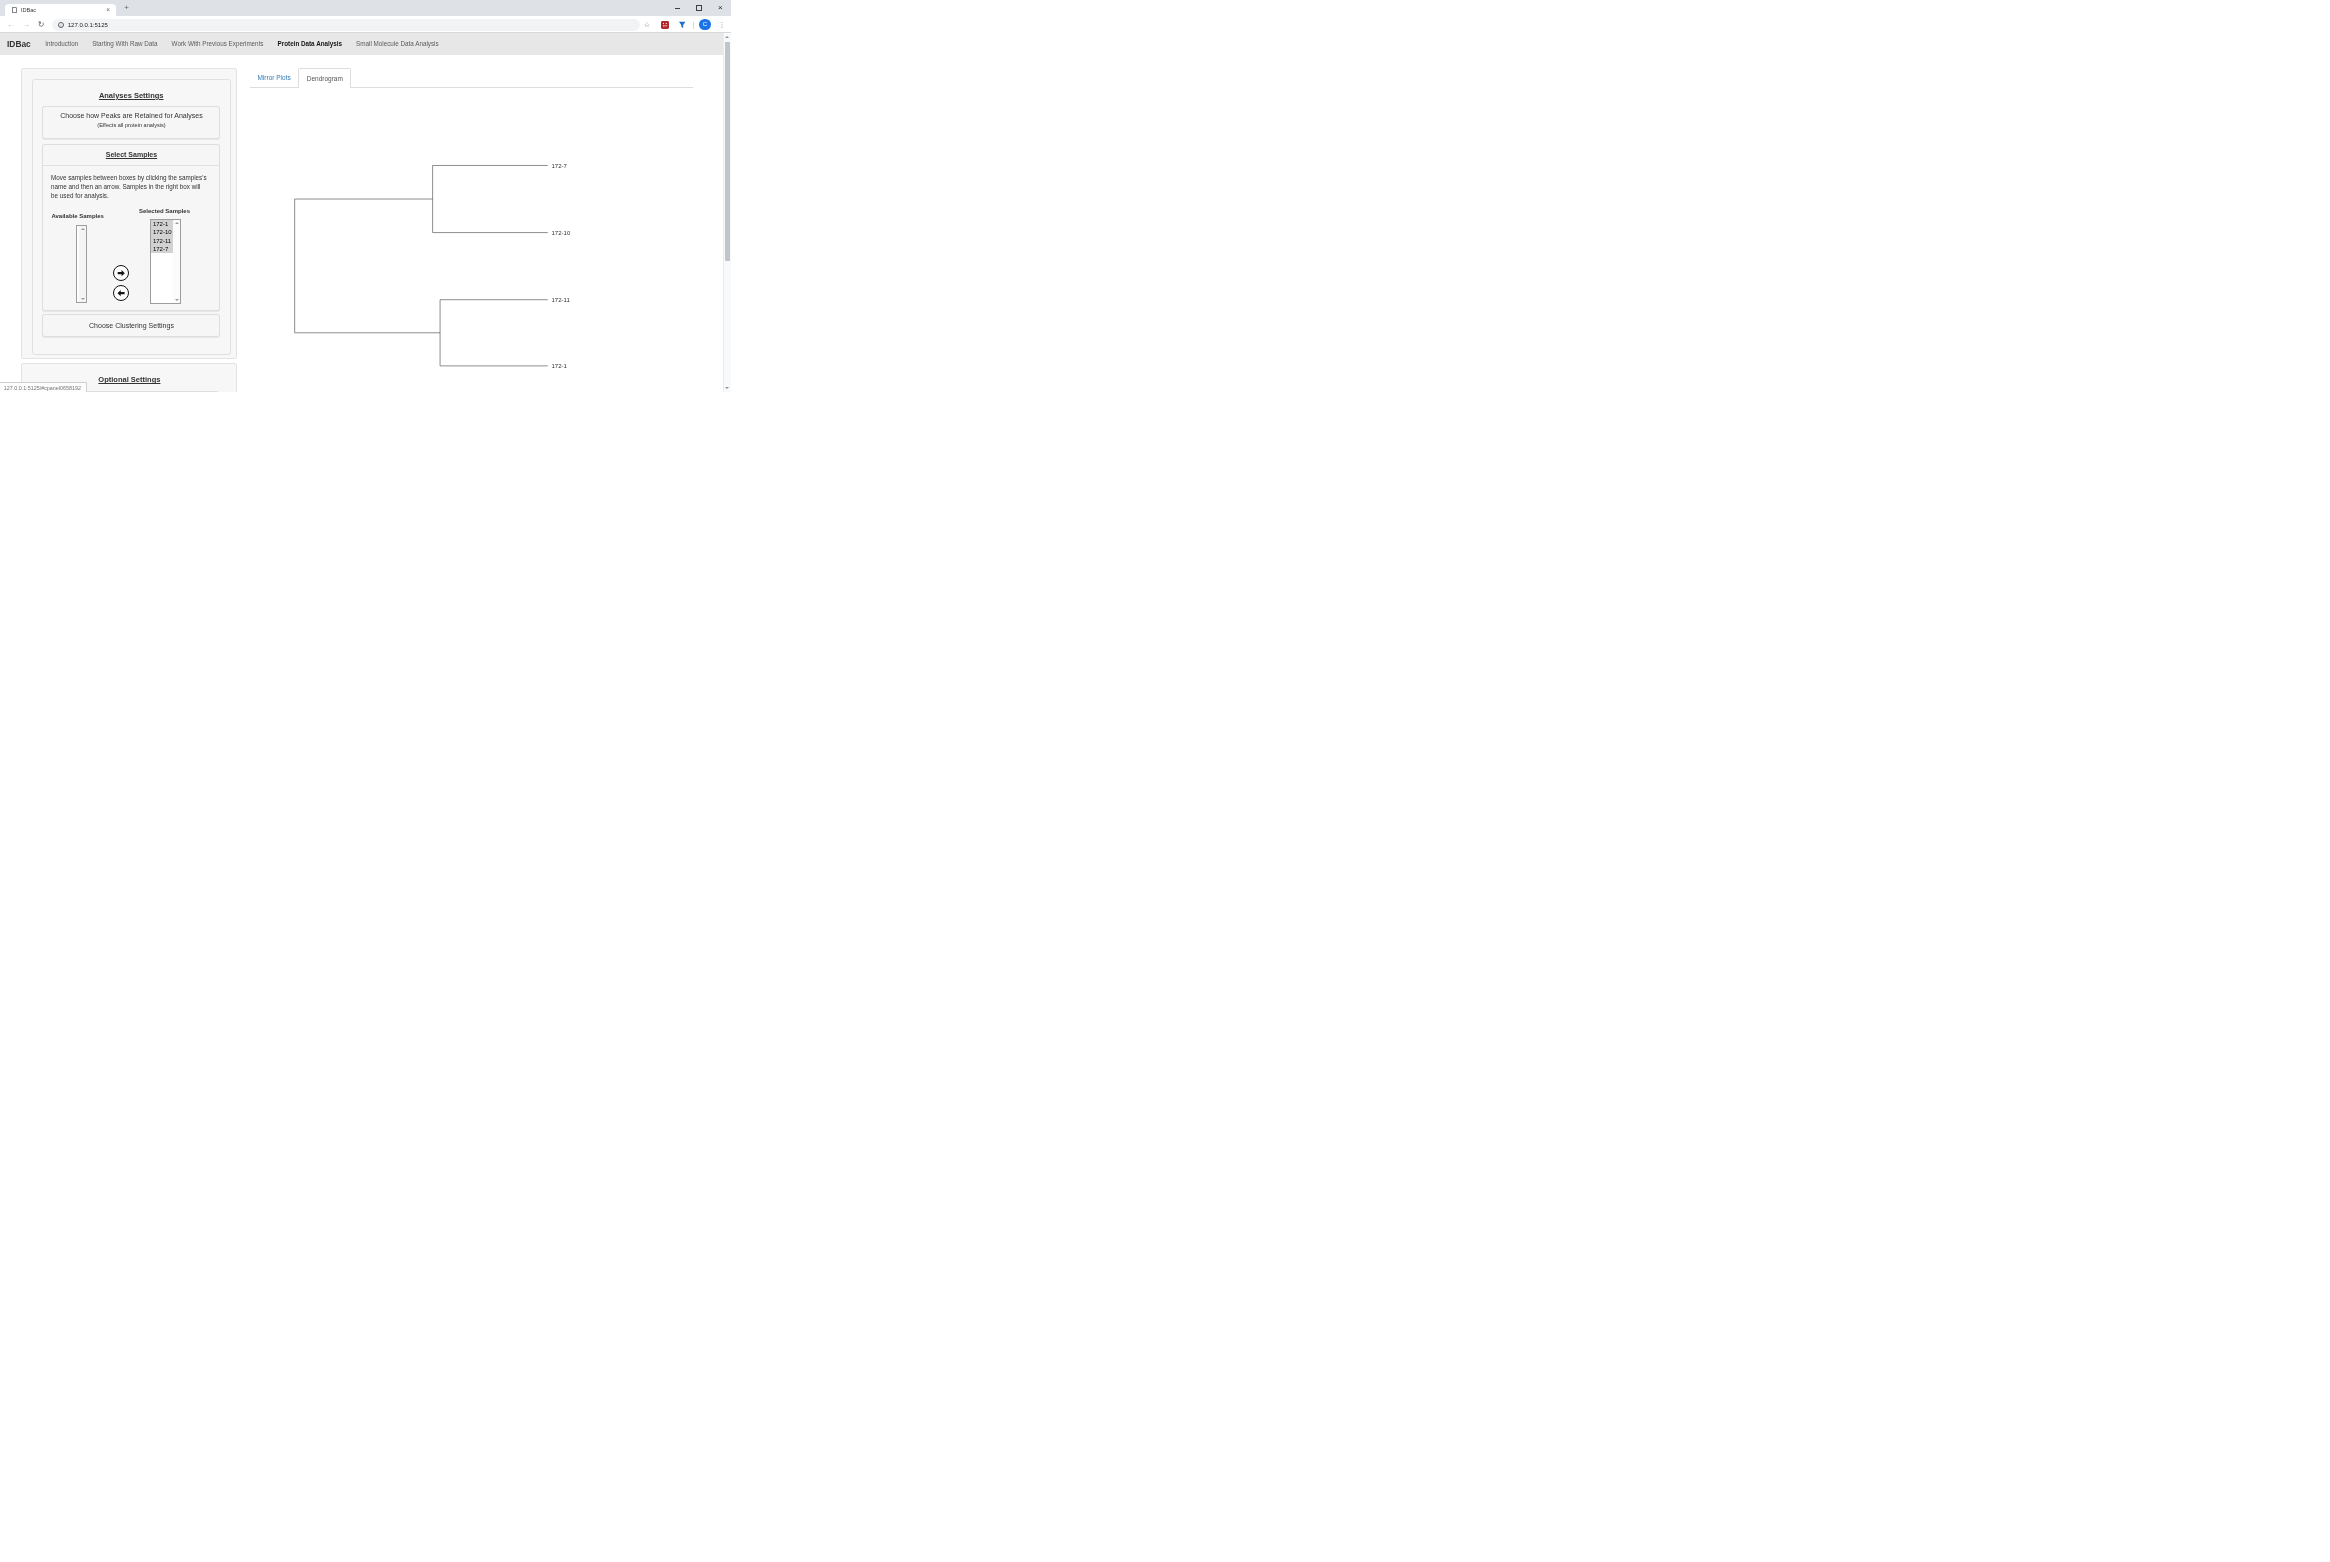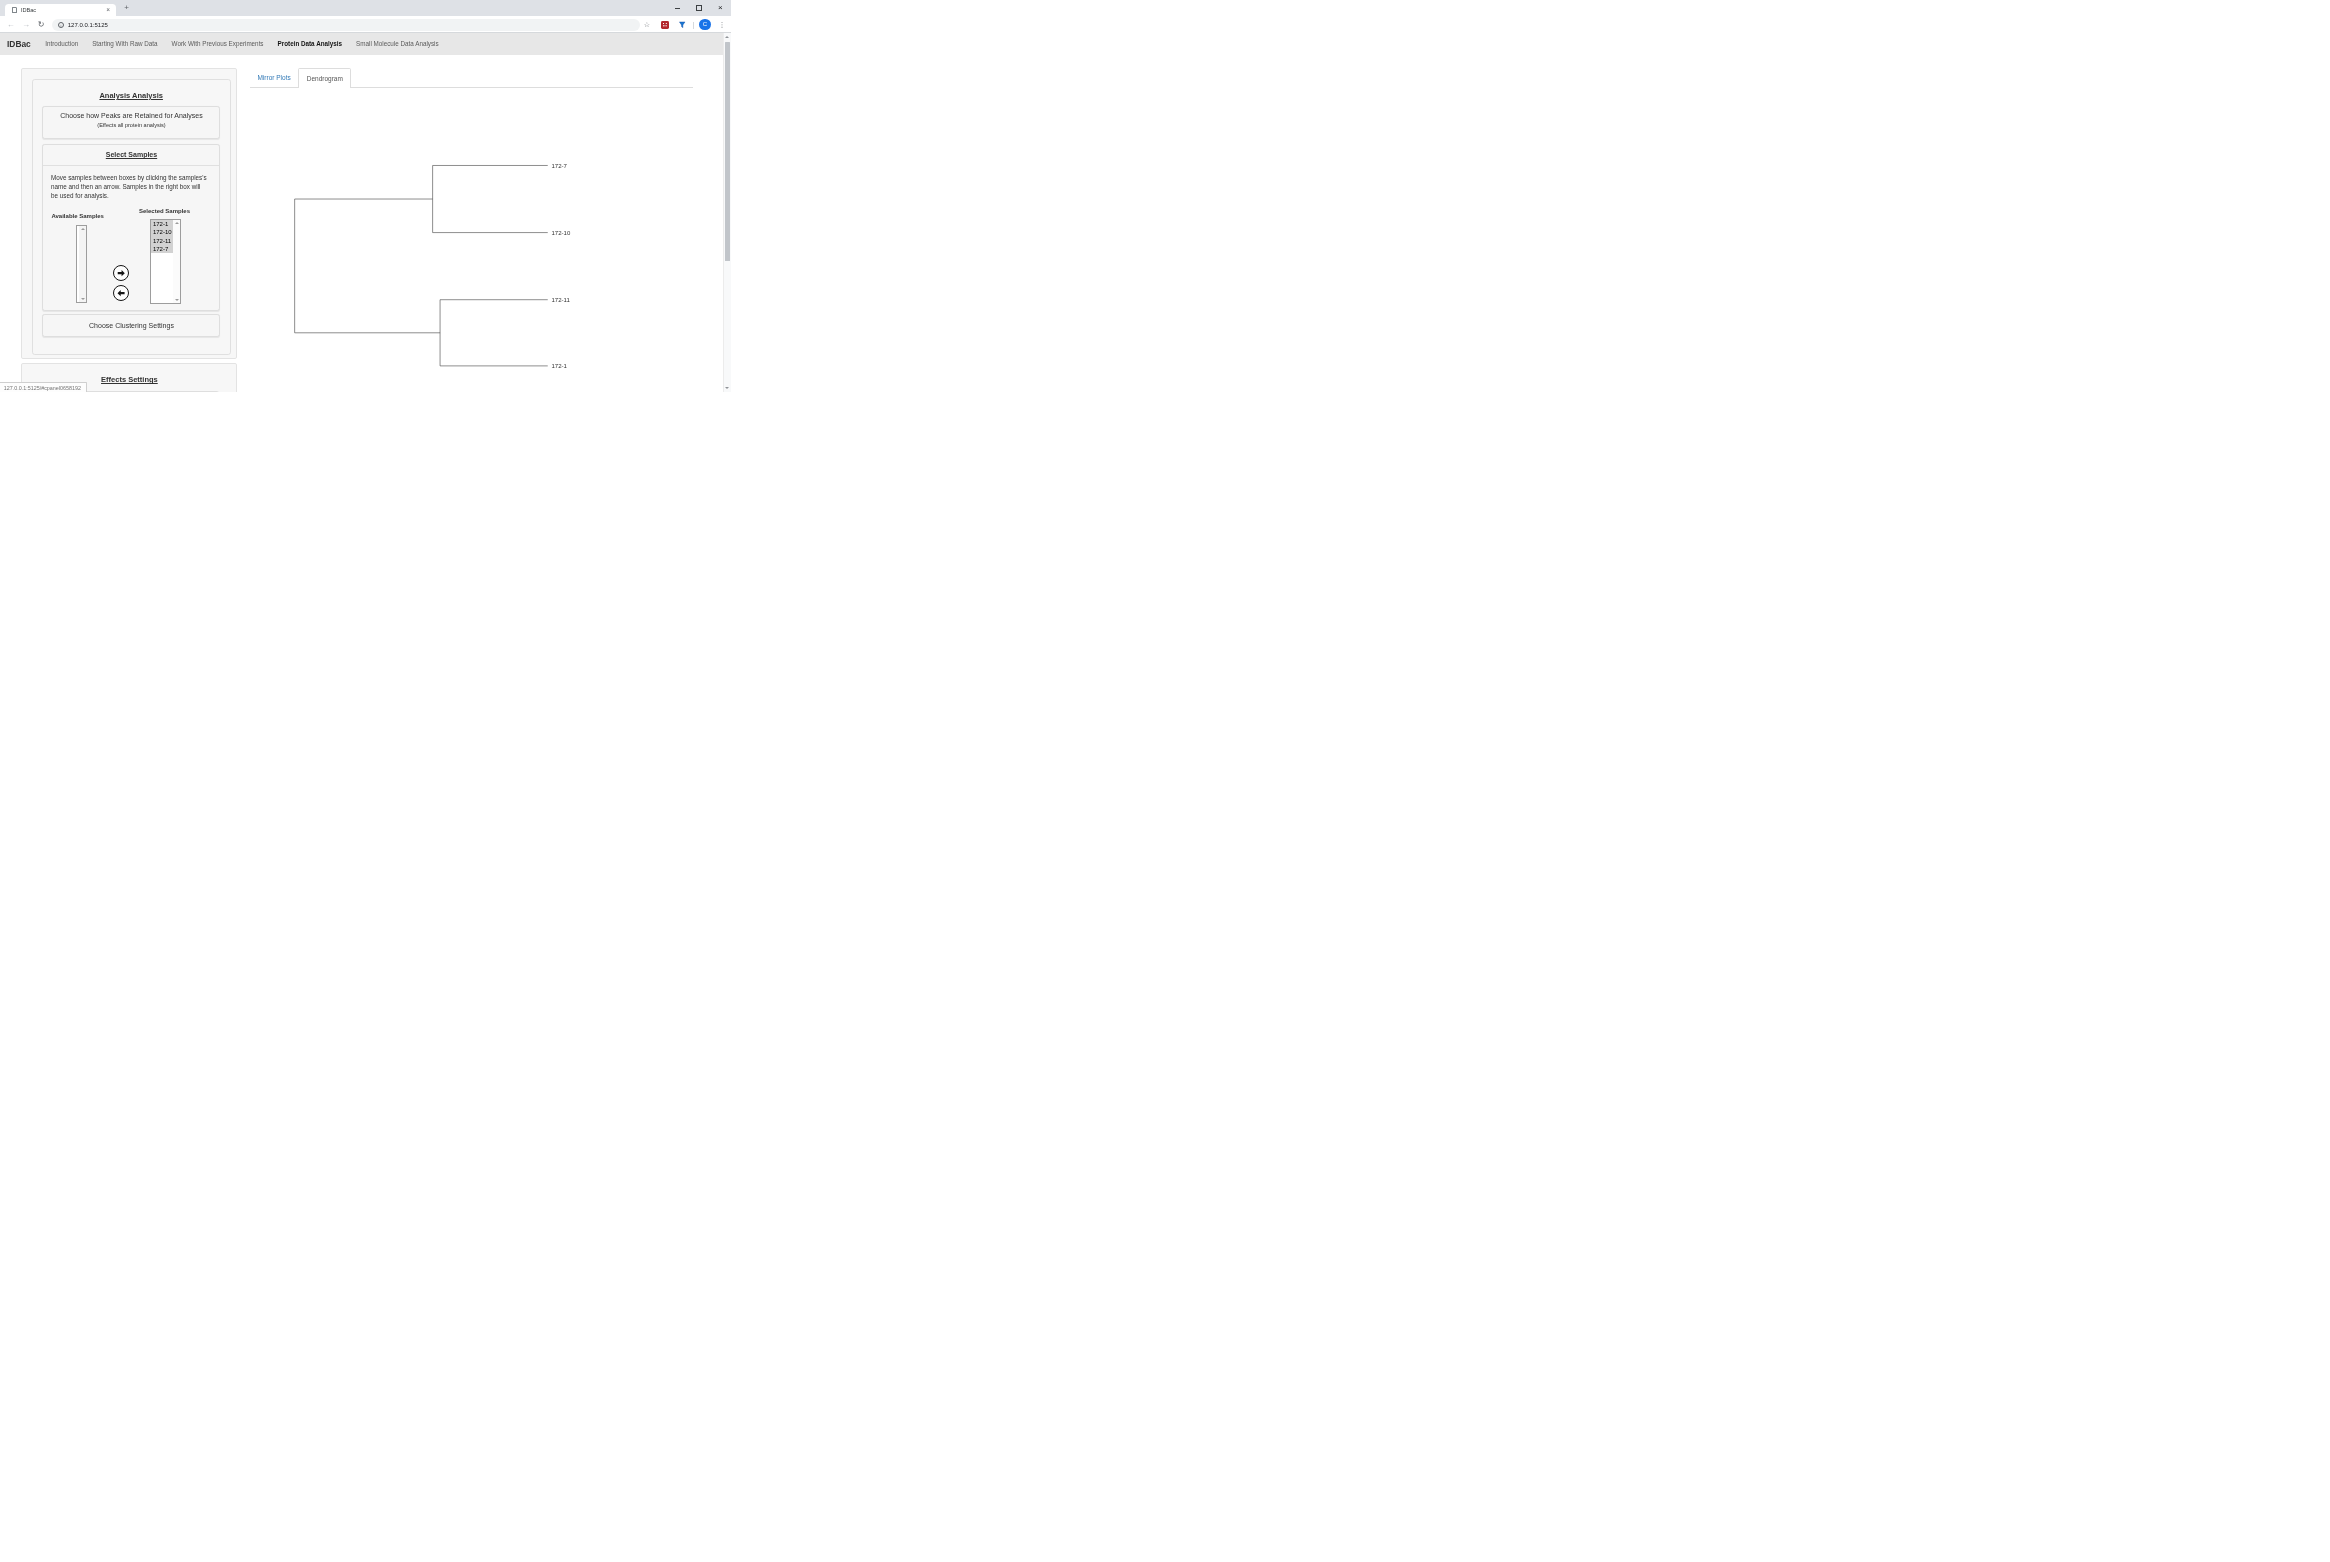--- a/index.html
+++ b/index.html
@@ -163,21 +163,21 @@
   <span class="brand">IDBac</span>
   <span class="nav-item">Introduction</span>
   <span class="nav-item">Starting With Raw Data</span>
   <span class="nav-item">Work With Previous Experiments</span>
   <span class="nav-item active">Protein Data Analysis</span>
   <span class="nav-item">Small Molecule Data Analysis</span>
 </div>
 
 <div class="well" id="well-analysis">
   <div id="panel-analysis">
-    <div class="panel-heading" id="analysis-title">Analysis Analysis</div>
+    <div class="panel-heading" id="analysis-title">Analyses Settings</div>
 
     <div class="subpanel" id="peaks-panel">
       <div id="peaks-title">Choose how Peaks are Retained for Analyses</div>
       <div id="peaks-sub">(Effects all protein analysis)</div>
     </div>
 
     <div class="subpanel" id="select-panel">
       <div id="select-header">
         <span id="select-title">Select Samples</span>
       </div>
@@ -218,21 +218,21 @@
       </div>
     </div>
 
     <div class="subpanel" id="clustering-panel">
       <div id="clustering-title">Choose Clustering Settings</div>
     </div>
   </div>
 </div>
 
 <div class="well" id="well-optional">
-  <div class="panel-heading" id="optional-title">Effects Settings</div>
+  <div class="panel-heading" id="optional-title">Optional Settings</div>
   <div id="optional-subpanel"></div>
 </div>
 
 <div class="tabbar-line"></div>
 <div class="tabbar">
   <div class="tab-item inactive">Mirror Plots</div>
   <div class="tab-item active">Dendrogram</div>
 </div>
 
 <svg id="dendrogram-svg" viewBox="0 0 1568 841" width="731" height="392">

